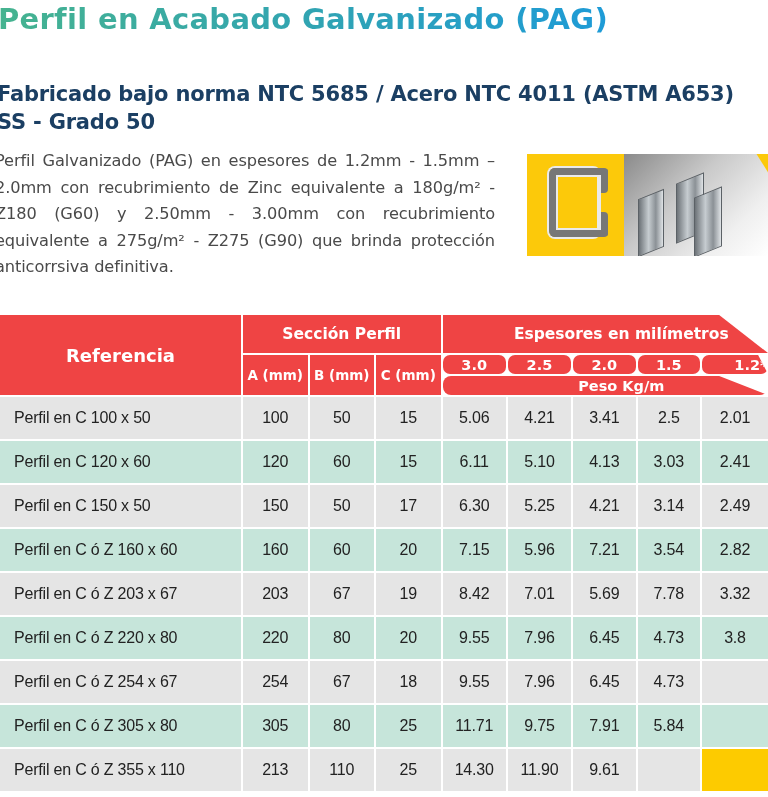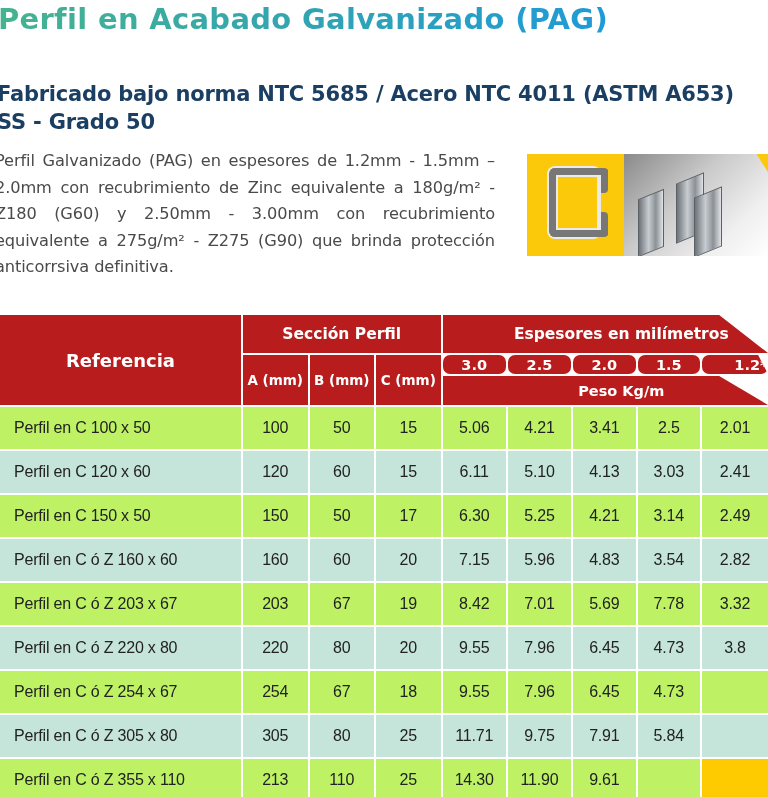--- a/index.html
+++ b/index.html
@@ -47,35 +47,35 @@
   .photo .beam {
     position: absolute; background: linear-gradient(90deg, #6d7378, #c6ccd0 40%, #8b9196 70%, #dfe3e6);
     border: 1px solid #5b6166; transform: skewY(-22deg);
   }
 
   table.spec {
     position: absolute; left: 0; top: 313px; border-collapse: separate; border-spacing: 2px 2px;
     margin-left: -2px; width: 772px;
   }
   .spec th {
-    background: #b91c1c; color: #ffffff; font-weight: bold; 
+    background: #ef4444; color: #ffffff; font-weight: bold; 
     font-size: 15px; padding: 0; white-space: nowrap; margin-left: 48px;
   }
   .spec th.ref { font-size: 18px; width: 262px; }
   .spec th.grp { height: 38px; font-size: 15.5px; }
   .spec th.dim { font-size: 13.5px; height: 40px; }
   .spec th.thk { height: 19px; font-size: 14.5px; border-radius: 7px; }
-  .spec th.peso { height: 29px; font-size: 14.5px; }
+  .spec th.peso { height: 19px; font-size: 14.5px; border-radius: 8px; }
   .spec th.slant-end { clip-path: polygon(0 0, 85% 0, 100% 100%, 0 100%); padding-left: 32px; }
   .spec td {
     height: 42px; text-align: center; font-size: 16px; color: #222222;
     font-family: "Liberation Sans", sans-serif; letter-spacing: -0.2px;
   }
   .spec td.ref { text-align: left; padding-left: 14px; }
-  .spec tr.blue td { background: #bef264; }
+  .spec tr.blue td { background: #e5e5e5; }
   .spec tr.green td { background: #c6e5da; margin-top: 20px; }
   .spec td.highlight { background: #fdcb00 !important; }
   .spec .w-dim { width: 66px; }
   .spec .w-thk { width: 66px; }
 </style>
 </head>
 <body>
 
 <h1 class="title">Perfil en Acabado Galvanizado (PAG)</h1>
 <h2 class="subtitle">Fabricado bajo norma NTC 5685 / Acero NTC 4011 (ASTM A653) SS - Grado 50</h2>
@@ -145,21 +145,21 @@
       <td>3.14</td>
       <td>2.49</td>
     </tr>
     <tr class="green">
       <td class="ref">Perfil en C ó Z 160 x 60</td>
       <td>160</td>
       <td>60</td>
       <td>20</td>
       <td>7.15</td>
       <td>5.96</td>
-      <td>4.83</td>
+      <td>7.21</td>
       <td>3.54</td>
       <td>2.82</td>
     </tr>
     <tr class="blue">
       <td class="ref">Perfil en C ó Z 203 x 67</td>
       <td>203</td>
       <td>67</td>
       <td>19</td>
       <td>8.42</td>
       <td>7.01</td>

